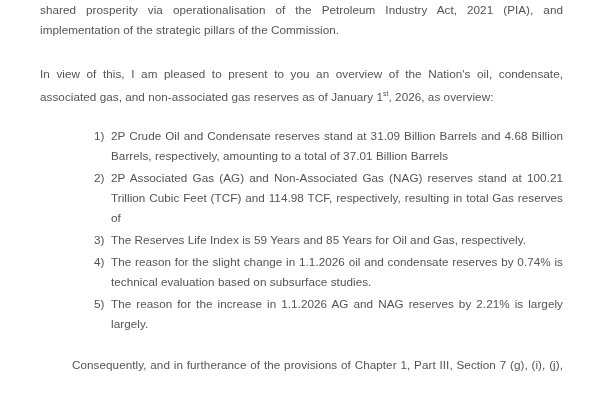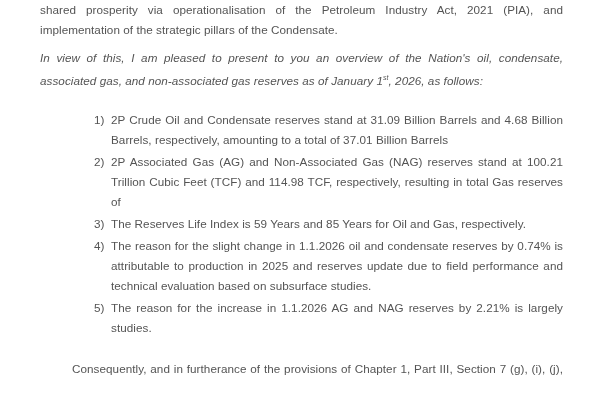--- a/index.html
+++ b/index.html
@@ -11,41 +11,41 @@
     padding: 0 37px 8px 40px;
     background: #ffffff;
     overflow: hidden;
     font-family: "Liberation Sans", sans-serif;
     font-size: 11.7px;
     color: #545454;
     letter-spacing: 0.05px;
   }
   .line { line-height: 20px; }
   .jl { text-align: justify; text-align-last: justify; }
-  .para-2 { margin-top: 8px; font-style: italic; }
+  .para-2 { margin-top: 24px; }
   .num-list { margin-top: 19px; margin-left: 54px; }
   .li { position: relative; padding-left: 17px; }
   .li + .li { margin-top: 2px; }
   .marker { position: absolute; left: 0; top: 0; line-height: 20px; }
   .para-3 { margin-top: 21px; margin-left: 32px; }
   .sup { vertical-align: super; font-size: 7px; }
 </style>
 </head>
 <body>
 
 <div class="page">
 
   <div class="para para-1">
     <div class="line jl">shared prosperity via operationalisation of the Petroleum Industry Act, 2021 (PIA), and</div>
-    <div class="line">implementation of the strategic pillars of the Condensate.</div>
+    <div class="line">implementation of the strategic pillars of the Commission.</div>
   </div>
 
   <div class="para para-2">
     <div class="line jl">In view of this, I am pleased to present to you an overview of the Nation's oil, condensate,</div>
-    <div class="line"><span>associated gas, and non-associated gas reserves as of January 1</span><span class="sup">st</span><span>, 2026, as follows:</span></div>
+    <div class="line"><span>associated gas, and non-associated gas reserves as of January 1</span><span class="sup">st</span><span>, 2026, as overview:</span></div>
   </div>
 
   <div class="num-list">
 
     <div class="li">
       <span class="marker">1)</span>
       <div class="line jl">2P Crude Oil and Condensate reserves stand at 31.09 Billion Barrels and 4.68 Billion</div>
       <div class="line">Barrels, respectively, amounting to a total of 37.01 Billion Barrels</div>
     </div>
 
@@ -56,28 +56,27 @@
     </div>
 
     <div class="li">
       <span class="marker">3)</span>
       <div class="line">The Reserves Life Index is 59 Years and 85 Years for Oil and Gas, respectively.</div>
     </div>
 
     <div class="li">
       <span class="marker">4)</span>
       <div class="line jl">The reason for the slight change in 1.1.2026 oil and condensate reserves by 0.74% is</div>
-      <div class="line jl">attributable to production in 2025 and reserves update due to field performance and</div>
       <div class="line">technical evaluation based on subsurface studies.</div>
     </div>
 
     <div class="li">
       <span class="marker">5)</span>
       <div class="line jl">The reason for the increase in 1.1.2026 AG and NAG reserves by 2.21% is largely</div>
-      <div class="line">studies.</div>
+      <div class="line">largely.</div>
     </div>
 
   </div>
 
   <div class="para para-3">
     <div class="line jl">Consequently, and in furtherance of the provisions of Chapter 1, Part III, Section 7 (g), (i), (j),</div>
 
   </div>
 
 </div>

